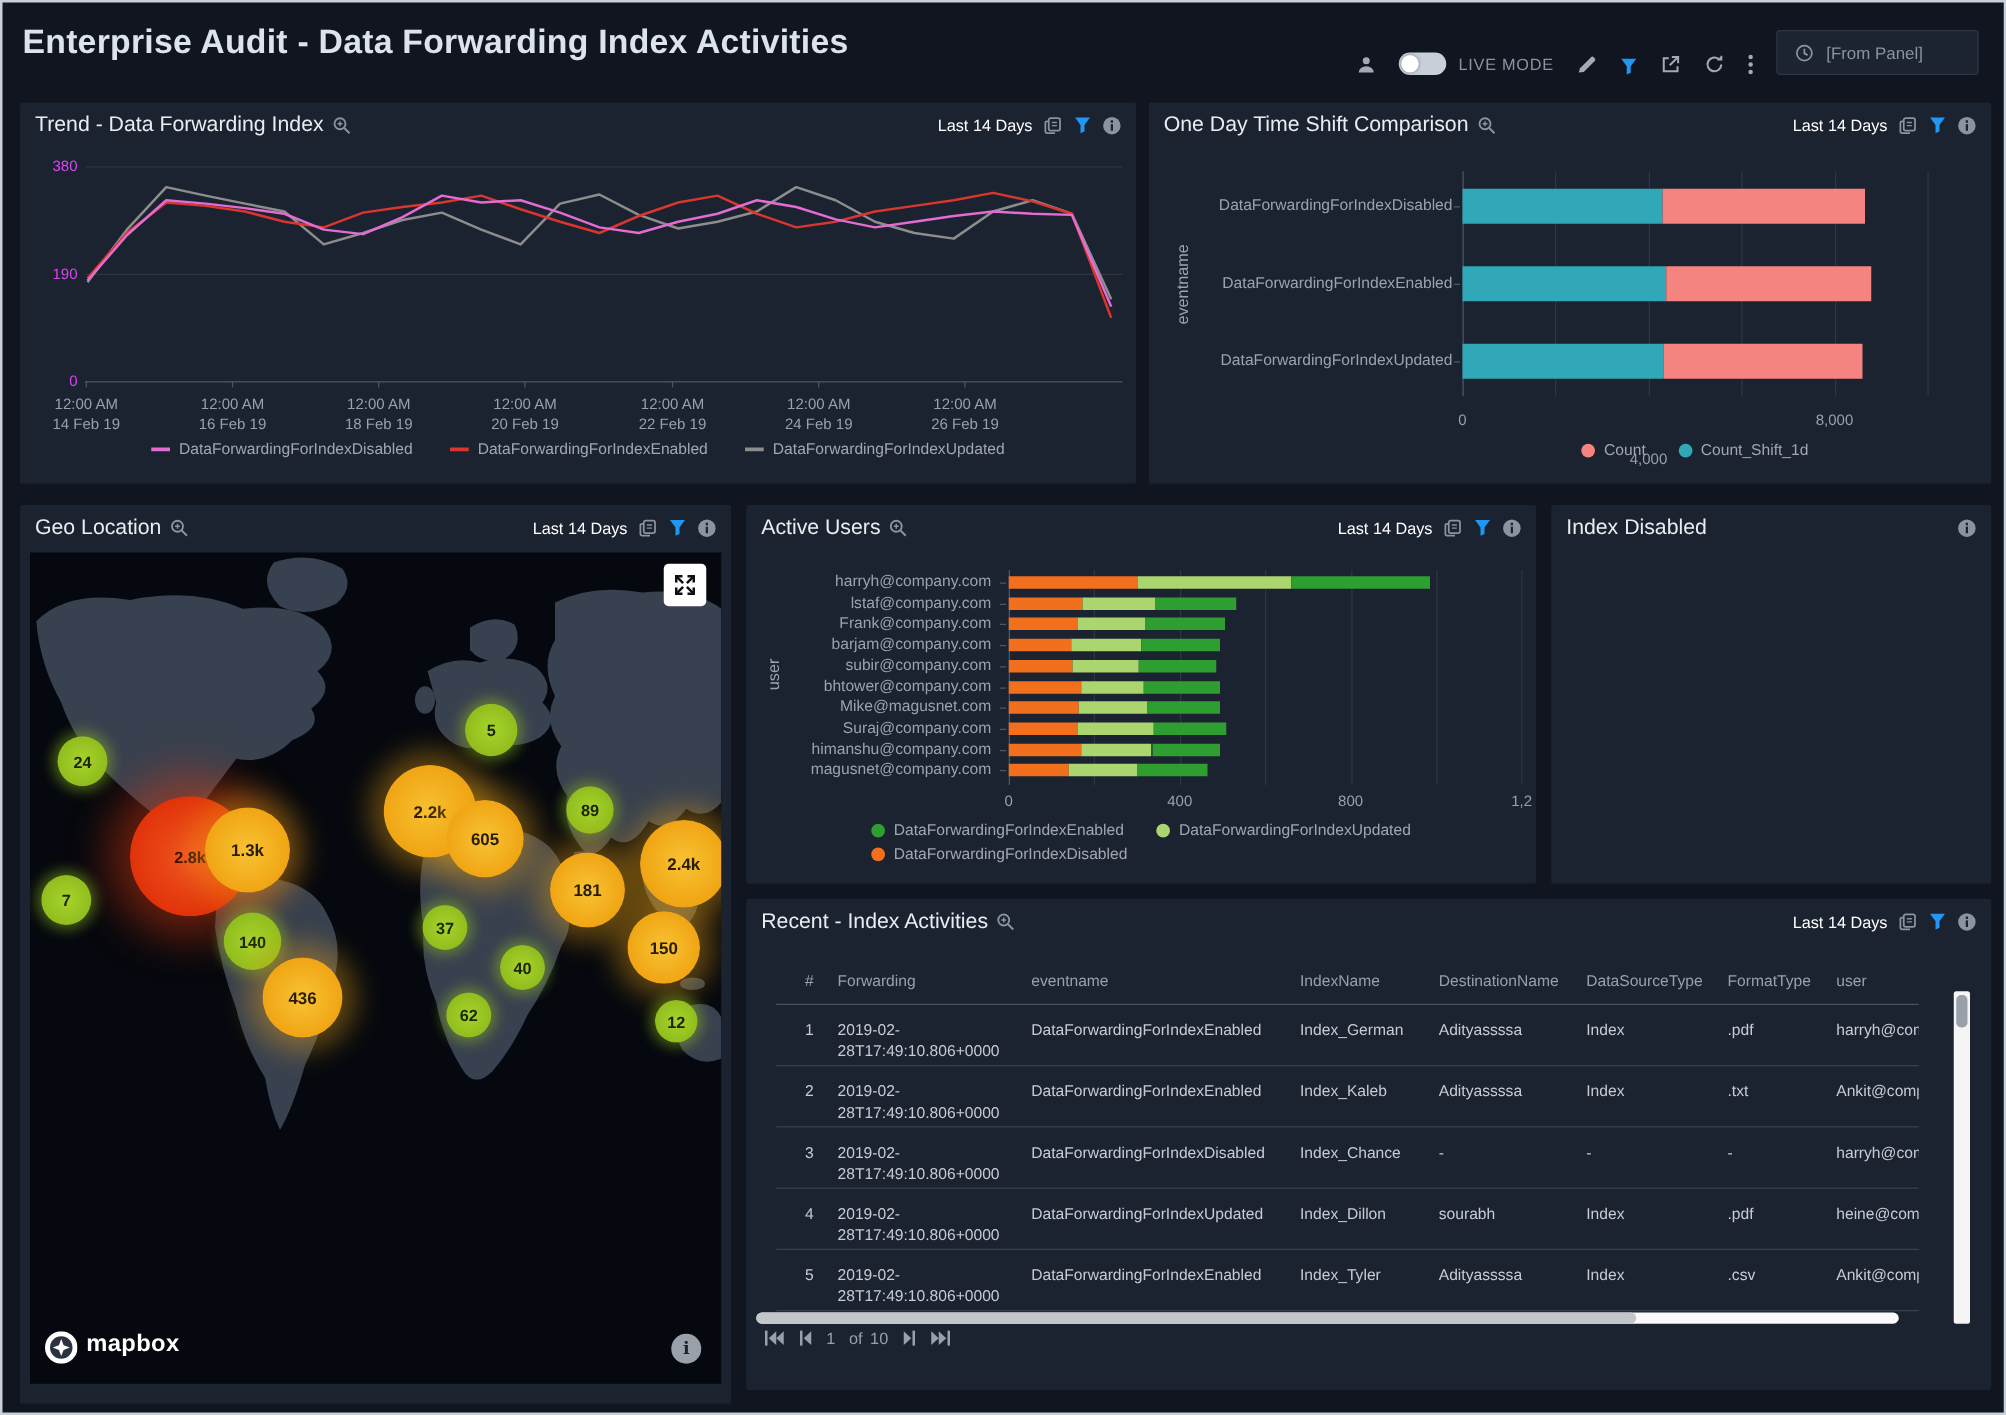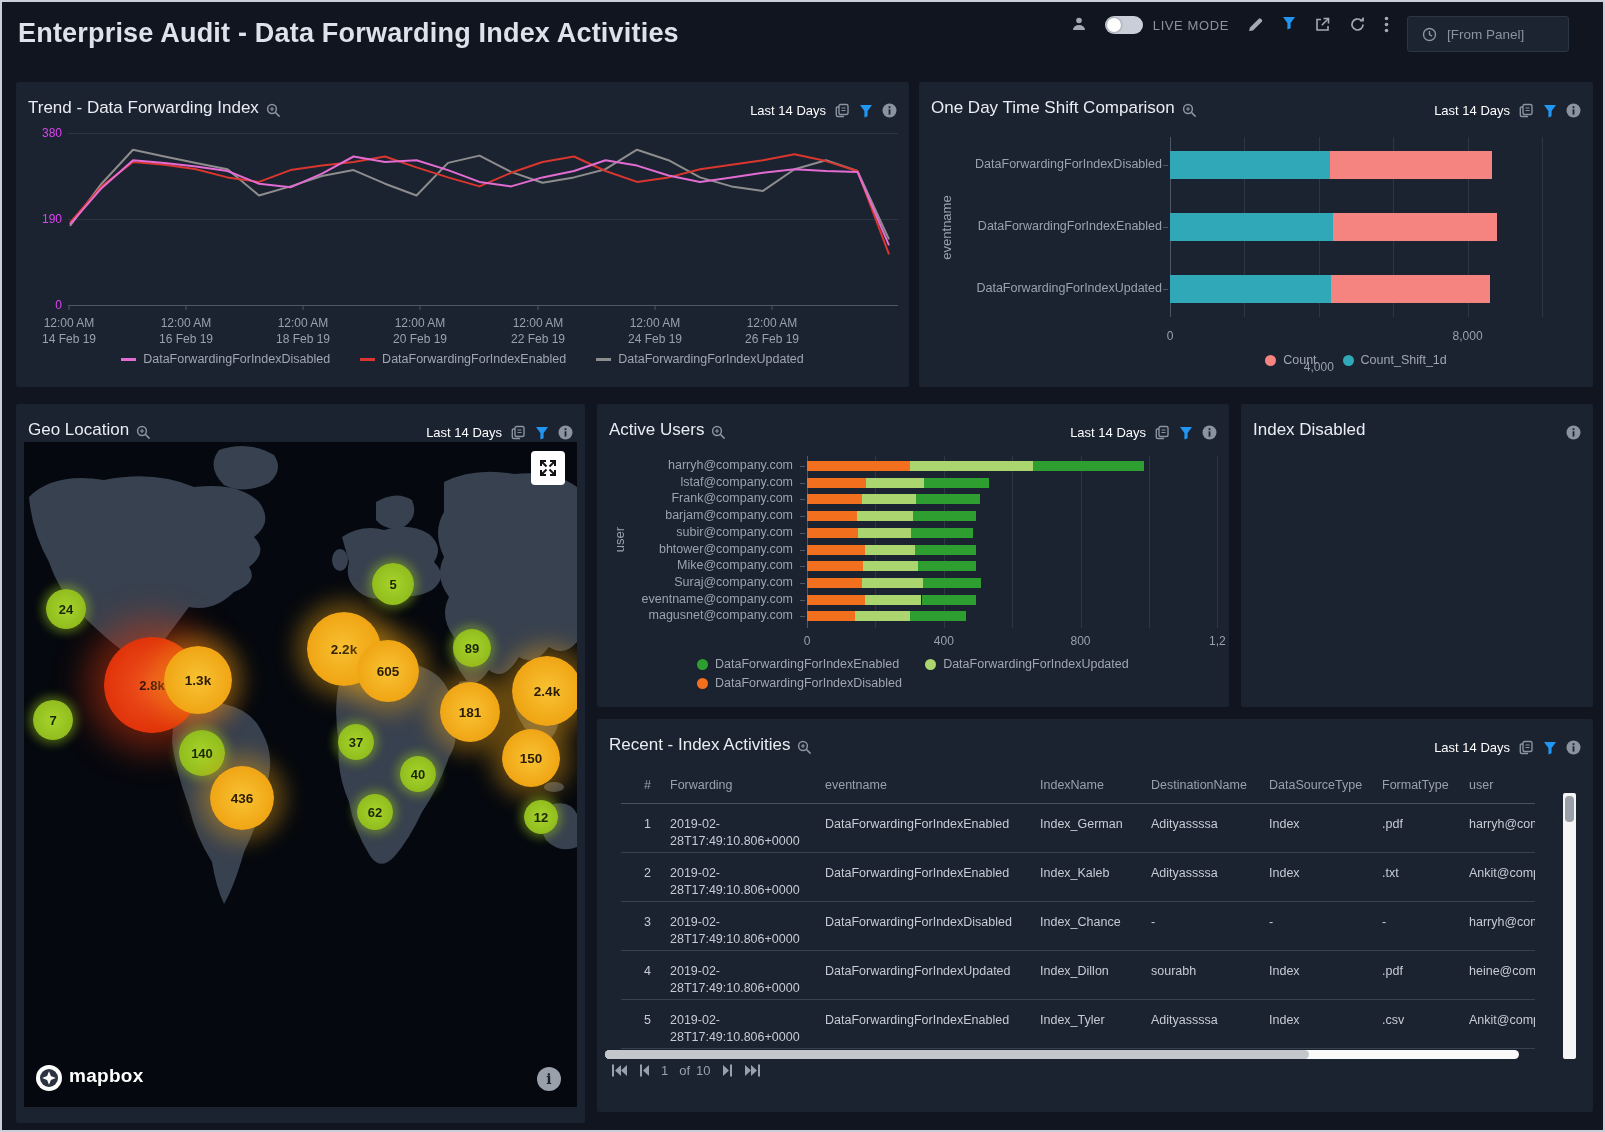--- a/index.html
+++ b/index.html
@@ -6,31 +6,31 @@
   html,body { width:1605px; height:1132px; overflow:hidden; }
   body {
     background:#11151f;
     border:2px solid #c9d0d9;
     font-family:"Liberation Sans", sans-serif;
     position:relative;
     color:#c7ccd4;
   }
   .hdr { position:absolute; left:0; top:0; width:100%; height:72px; display:flex; align-items:center; }
   .hdr-title { position:absolute; left:16px; top:16px; font-size:27px; font-weight:600; color:#dde3eb; letter-spacing:.2px; }
-  .hdr-right { position:absolute; right:34px; top:14px; height:44px; display:flex; align-items:flex-start; gap:18px; }
+  .hdr-right { position:absolute; right:20px; top:14px; height:44px; display:flex; align-items:flex-end; gap:18px; }
   .toggle-wrap { display:flex; align-items:center; gap:10px; }
   .toggle { width:38px; height:18px; border-radius:9px; background:#c9cfd8; position:relative; cursor:pointer; }
   .toggle .knob { position:absolute; left:2px; top:2px; width:14px; height:14px; border-radius:50%; background:#ffffff; box-shadow:0 0 3px rgba(0,0,0,.4); }
   .live-label { font-size:13px; color:#8b93a0; letter-spacing:.6px; }
   .from-panel { display:flex; align-items:center; gap:10px; background:#1d2431; border:1px solid #2c3544; border-radius:3px; height:36px; padding:0 14px; min-width:162px; color:#8b93a0; font-size:13.5px; }
   .ic { display:inline-flex; align-items:center; justify-content:center; }
   .ic svg { display:block; }
 
   .panel { position:absolute; background:#1b2230; border-radius:2px; overflow:hidden; }
-  .phead { position:absolute; left:0; top:0; width:100%; height:36px; display:flex; align-items:flex-end; padding:0 12px; }
+  .phead { position:absolute; left:0; top:0; width:100%; height:36px; display:flex; align-items:center; padding:0 12px; }
   .ptitle { font-size:17px; color:#e9edf2; font-weight:500; margin-right:7px; white-space:nowrap; }
   .pctrl { margin-left:auto; display:flex; align-items:center; gap:9px; }
   .prange { color:#ffffff; font-size:13px; cursor:pointer; white-space:nowrap; }
 
   .tick-label { position:absolute; font-size:12px; color:#99a1ac; text-align:center; }
   .ylab { position:absolute; font-size:12px; color:#d946ef; text-align:right; width:34px; }
   .rot-label { position:absolute; font-size:13px; color:#9aa3ad; transform:rotate(-90deg); transform-origin:center; white-space:nowrap; }
   .cat-label { position:absolute; font-size:12.5px; color:#9aa3ad; text-align:right; white-space:nowrap; overflow:hidden; }
   .gridv { position:absolute; width:1px; background:#2e3644; }
   .axisv { position:absolute; width:1px; background:#4e5766; }
@@ -474,35 +474,35 @@
         <div class="bar-seg" style="left: 51.3px; width: 53px; background: rgb(171, 213, 111);"></div>
         <div class="bar-seg" style="left: 104.3px; width: 61.5px; background: rgb(47, 158, 49);"></div>
       </div>
       <div class="cat-label" style="left: 0px; top: 137.5px; width: 196px;">bhtower@company.com</div>
       <div style="position: absolute; left: 203px; top: 145.5px; width: 5px; height: 1px; background: rgb(78, 87, 102);"></div>
       <div class="bar-track" style="left: 210px; top: 140.5px; height: 10px; width: 412px;">
         <div class="bar-seg" style="left: 0px; width: 58.1px; background: rgb(242, 112, 29);"></div>
         <div class="bar-seg" style="left: 58.1px; width: 49.6px; background: rgb(171, 213, 111);"></div>
         <div class="bar-seg" style="left: 107.7px; width: 61.5px; background: rgb(47, 158, 49);"></div>
       </div>
-      <div class="cat-label" style="left: 0px; top: 154.2px; width: 196px;">Mike@company.com</div>
+      <div class="cat-label" style="left: 0px; top: 154.2px; width: 196px;">Mike@magusnet.com</div>
       <div style="position: absolute; left: 203px; top: 162.2px; width: 5px; height: 1px; background: rgb(78, 87, 102);"></div>
       <div class="bar-track" style="left: 210px; top: 157.2px; height: 10px; width: 412px;">
         <div class="bar-seg" style="left: 0px; width: 56.4px; background: rgb(242, 112, 29);"></div>
         <div class="bar-seg" style="left: 56.4px; width: 54.7px; background: rgb(171, 213, 111);"></div>
         <div class="bar-seg" style="left: 111.1px; width: 58.1px; background: rgb(47, 158, 49);"></div>
       </div>
       <div class="cat-label" style="left: 0px; top: 170.9px; width: 196px;">Suraj@company.com</div>
       <div style="position: absolute; left: 203px; top: 178.9px; width: 5px; height: 1px; background: rgb(78, 87, 102);"></div>
       <div class="bar-track" style="left: 210px; top: 173.9px; height: 10px; width: 412px;">
         <div class="bar-seg" style="left: 0px; width: 54.7px; background: rgb(242, 112, 29);"></div>
         <div class="bar-seg" style="left: 54.7px; width: 61.5px; background: rgb(171, 213, 111);"></div>
         <div class="bar-seg" style="left: 116.2px; width: 58.1px; background: rgb(47, 158, 49);"></div>
       </div>
-      <div class="cat-label" style="left: 0px; top: 187.6px; width: 196px;">eventname@company.com</div>
+      <div class="cat-label" style="left: 0px; top: 187.6px; width: 196px;">himanshu@company.com</div>
       <div style="position: absolute; left: 203px; top: 195.6px; width: 5px; height: 1px; background: rgb(78, 87, 102);"></div>
       <div class="bar-track" style="left: 210px; top: 190.6px; height: 10px; width: 412px;">
         <div class="bar-seg" style="left: 0px; width: 58.1px; background: rgb(242, 112, 29);"></div>
         <div class="bar-seg" style="left: 58.1px; width: 56.4px; background: rgb(171, 213, 111);"></div>
         <div class="bar-seg" style="left: 114.5px; width: 54.7px; background: rgb(47, 158, 49);"></div>
       </div>
       <div class="cat-label" style="left: 0px; top: 204.3px; width: 196px;">magusnet@company.com</div>
       <div style="position: absolute; left: 203px; top: 212.3px; width: 5px; height: 1px; background: rgb(78, 87, 102);"></div>
       <div class="bar-track" style="left: 210px; top: 207.3px; height: 10px; width: 412px;">
         <div class="bar-seg" style="left: 0px; width: 47.9px; background: rgb(242, 112, 29);"></div>

